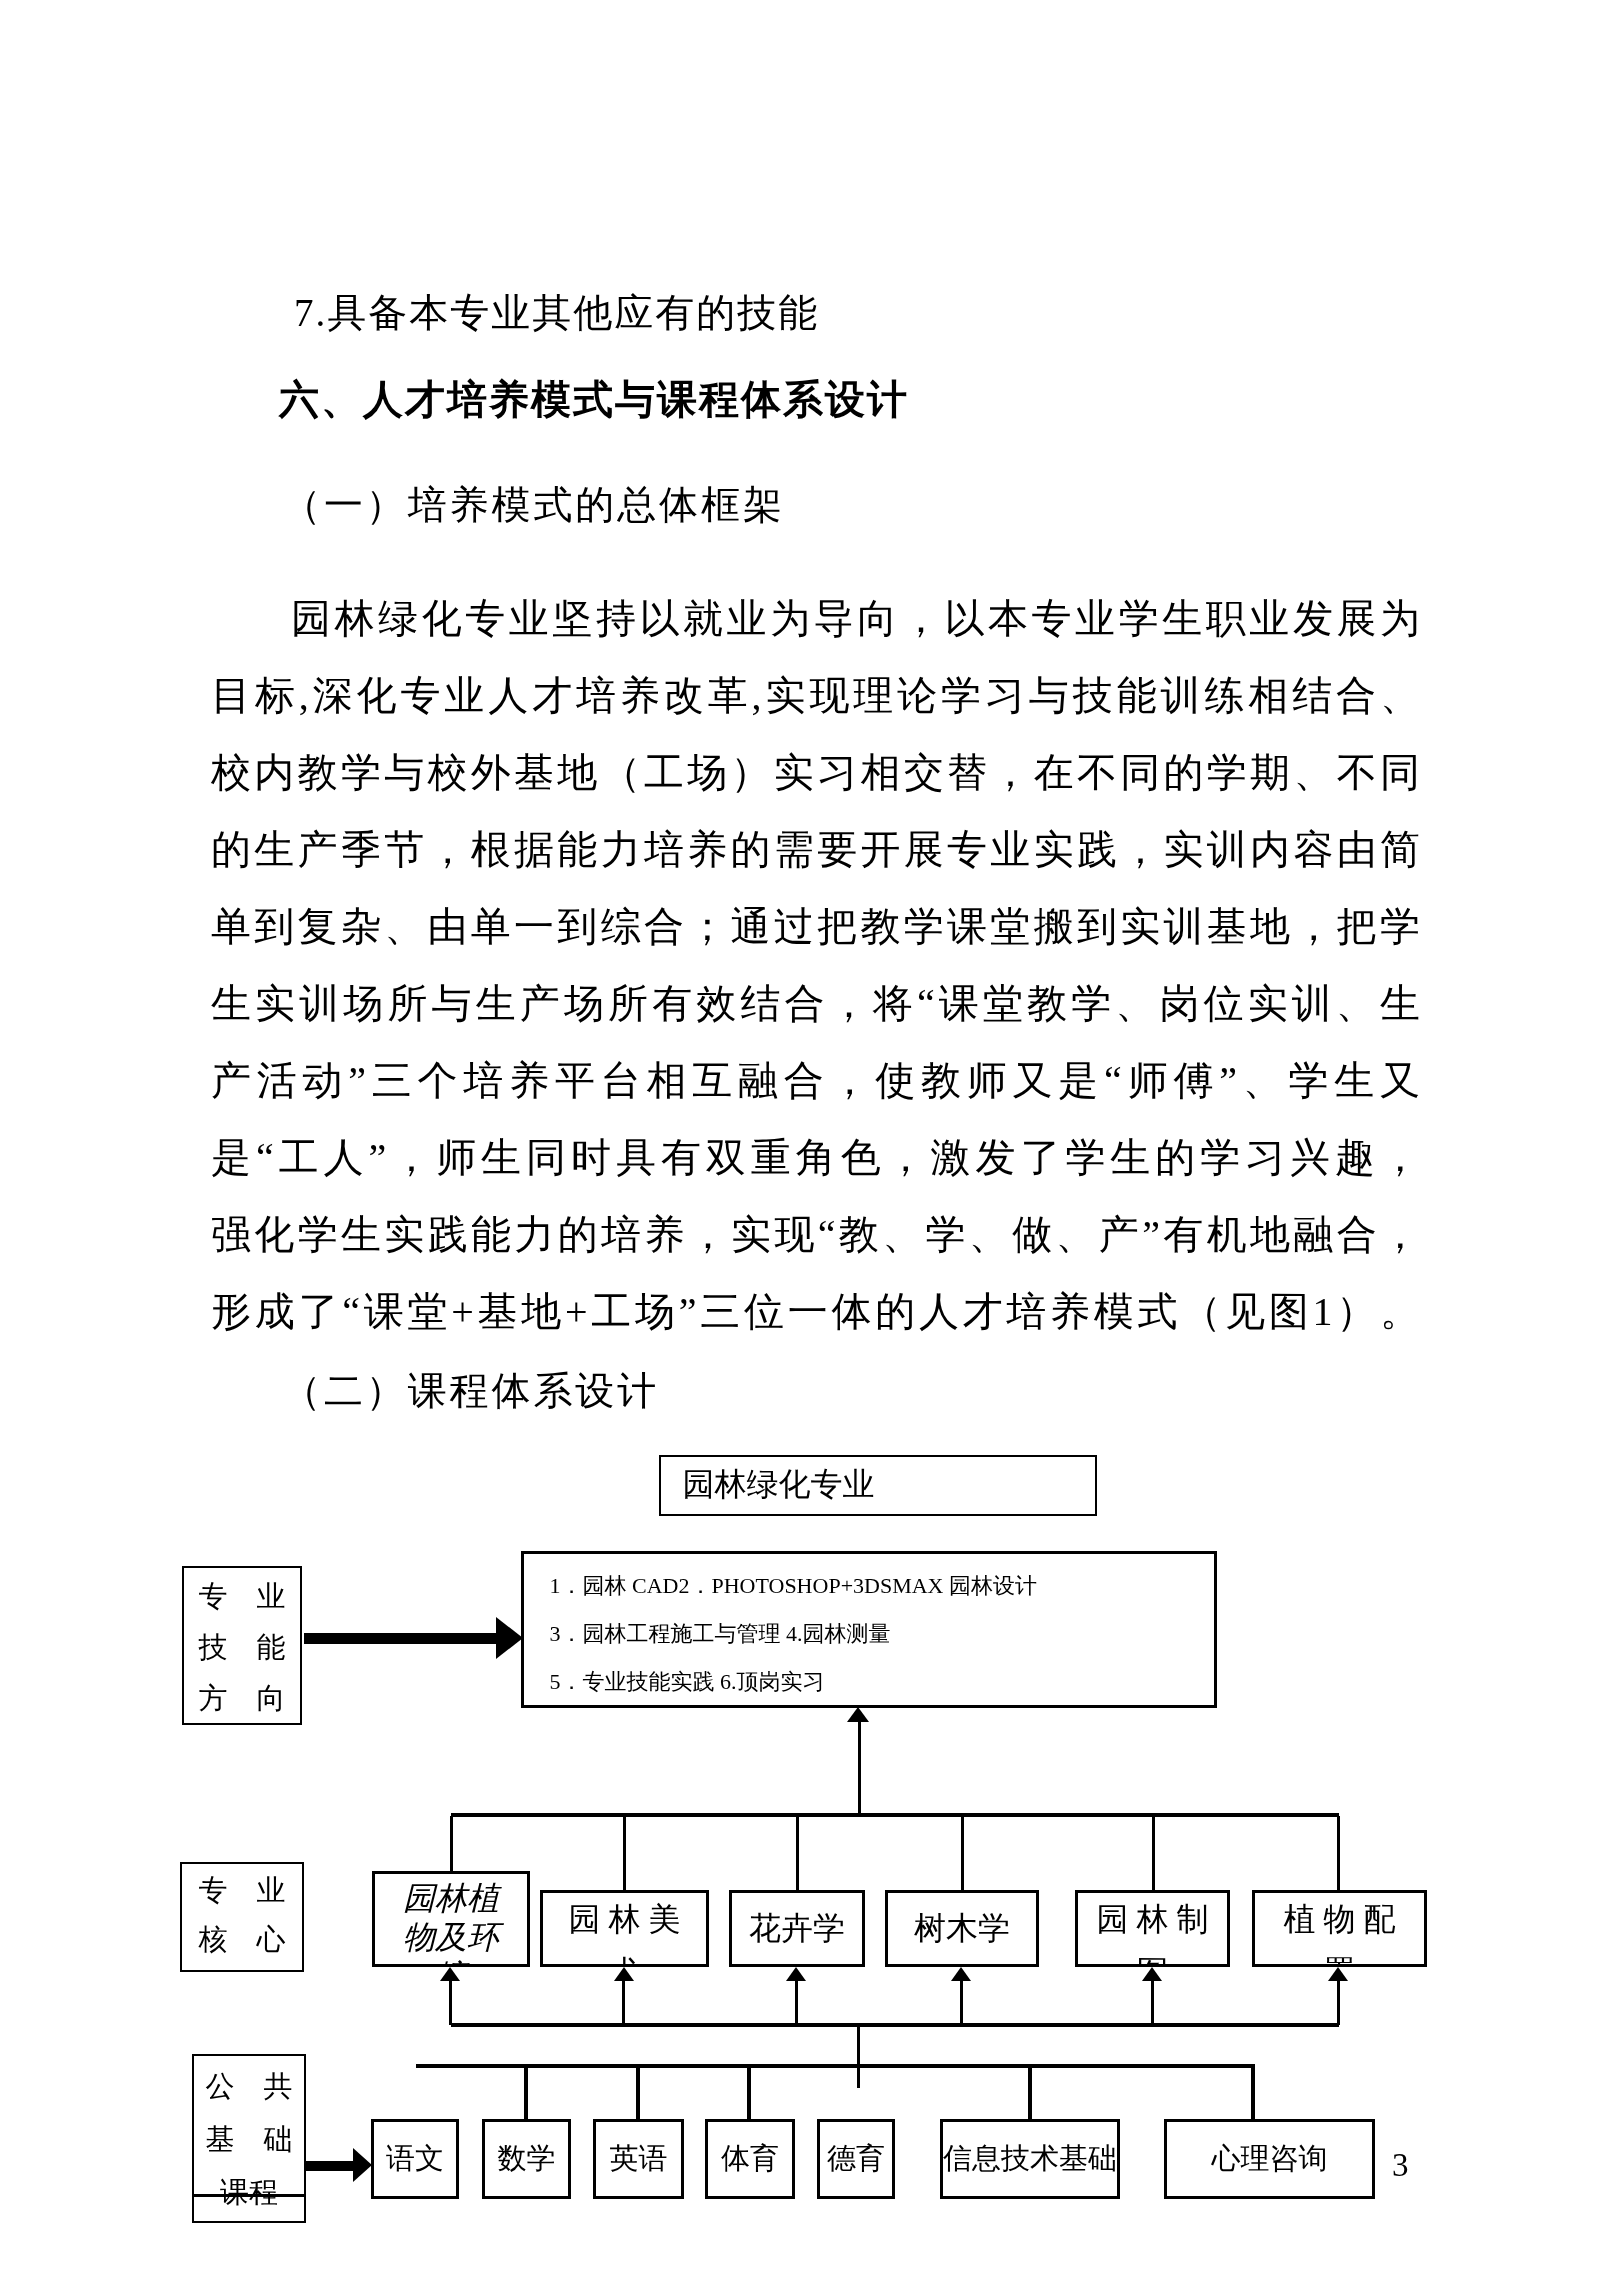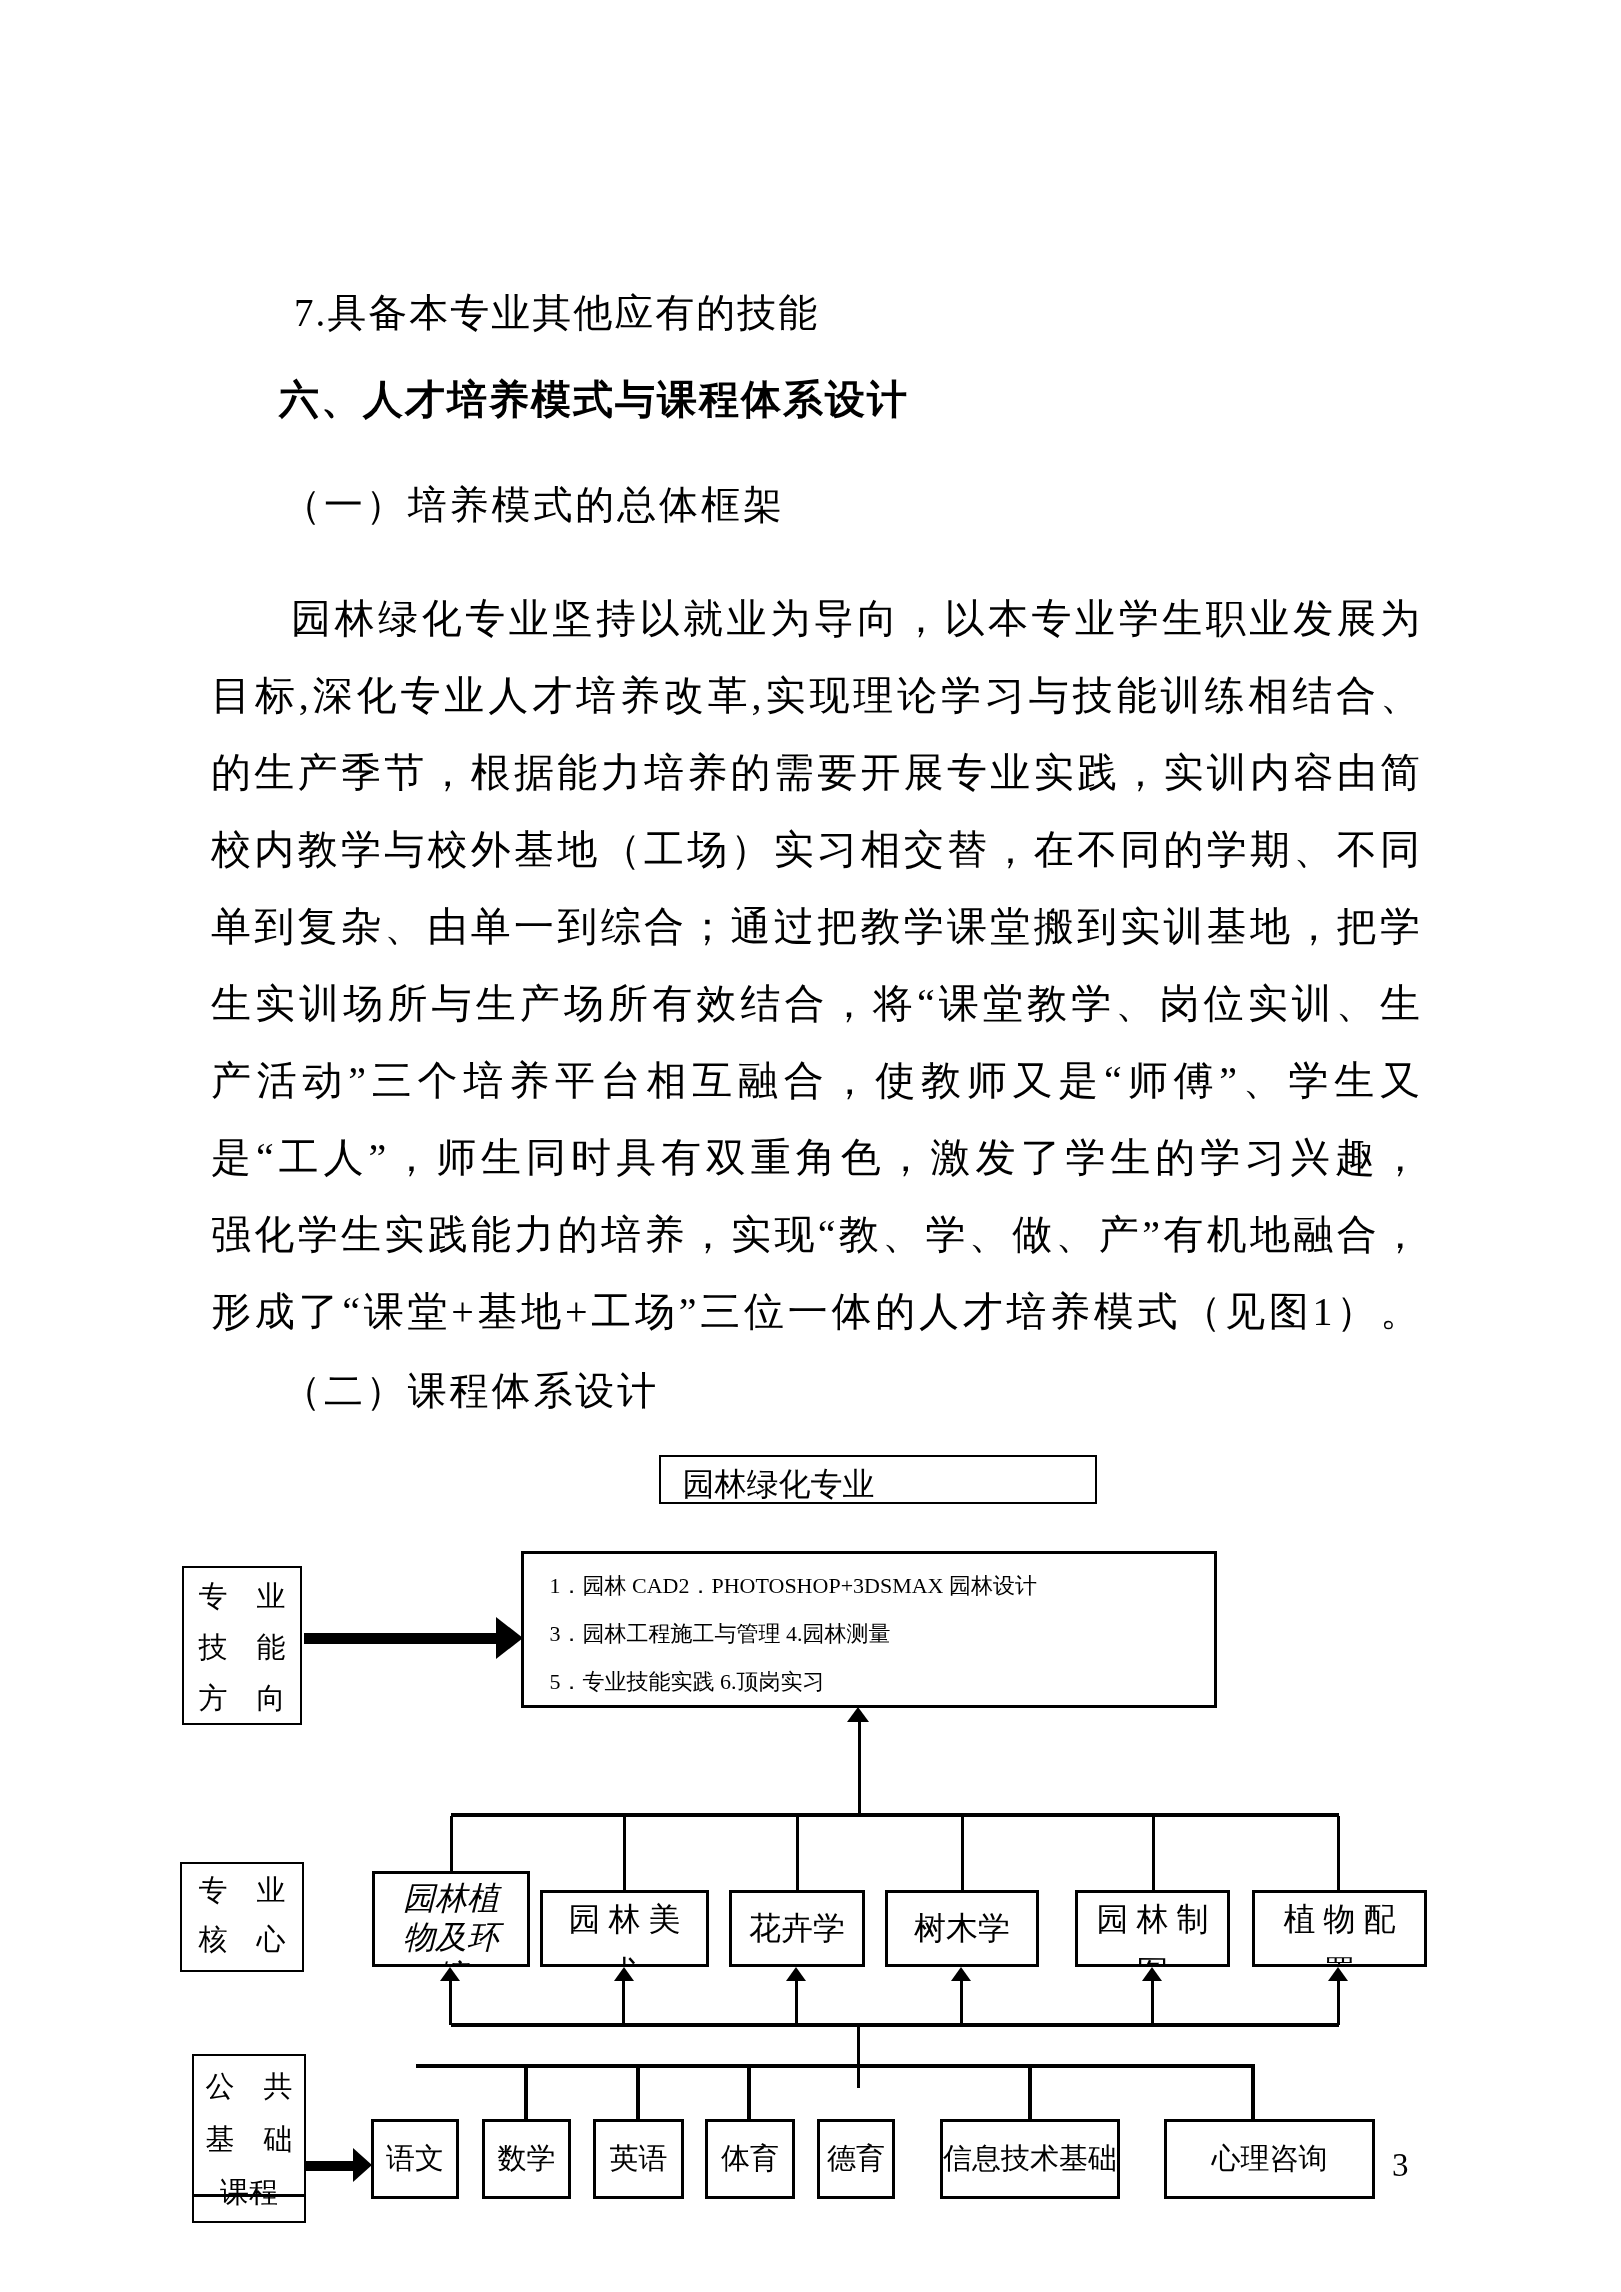--- a/index.html
+++ b/index.html
@@ -13,21 +13,21 @@
   .h-six{left:279px;top:372px;font-size:40px;font-weight:bold;letter-spacing:2px;}
   .h-one{left:282px;top:478px;font-size:39px;letter-spacing:2.9px;text-align:right;}
   .h-two{left:282px;top:1364px;font-size:39px;letter-spacing:2.9px;}
   .para{left:211px;top:580px;width:1209px;font-size:40px;}
   .para .pline{height:77px;line-height:77px;text-align:justify;text-align-last:justify;
                white-space:nowrap0;}
   .para .indent{padding-left:80px;}
   
   .box{box-sizing:border-box;border:3.9px solid #000;background:#fff;overflow:hidden;}
   .box3{box-sizing:border-box;border:2.9px solid #000;background:#fff;overflow:hidden;}
-  .topbox{left:659px;top:1455px;width:438px;height:49px;line-height:55px;
+  .topbox{left:659px;top:1455px;width:438px;height:61px;line-height:55px;
           padding-left:21.6px;font-size:32px;}
   .vlabel{text-align:center;white-space:pre-line;font-size:29px;}
   .skillbox{left:182px;top:1566px;width:120px;height:159px;line-height:51px;padding-top:2.9px;}
   .corelabel{left:180px;top:1862px;width:124px;height:110px;line-height:49px;padding-top:2px;}
   .baselabel{left:192px;top:2054px;width:114px;height:169px;line-height:53px;padding-top:3.9px;}
   .bigbox{left:521px;top:1551px;width:696px;height:157px;padding:7.8px 0 0 25.5px;}
   .bigbox div{line-height:48px;font-size:22px;white-space:nowrap;}
   .corebox{top:1890px;height:77px;text-align:center;font-size:32px;}
   .corebox .l{line-height:53px;}
   .corebox .single{line-height:70px;}
@@ -64,22 +64,22 @@
 </head>
 <body>
 
 <div class="abs item7 serif">7.具备本专业其他应有的技能</div>
 <div class="abs h-six sans">六、人才培养模式与课程体系设计</div>
 <div class="abs h-one serif">（一）培养模式的总体框架</div>
 
 <div class="abs para">
   <div class="pline indent">园林绿化专业坚持以就业为导向，以本专业学生职业发展为</div>
   <div class="pline">目标,深化专业人才培养改革,实现理论学习与技能训练相结合、</div>
+  <div class="pline">校内教学与校外基地（工场）实习相交替，在不同的学期、不同</div>
   <div class="pline">的生产季节，根据能力培养的需要开展专业实践，实训内容由简</div>
-  <div class="pline">校内教学与校外基地（工场）实习相交替，在不同的学期、不同</div>
   <div class="pline">单到复杂、由单一到综合；通过把教学课堂搬到实训基地，把学</div>
   <div class="pline">生实训场所与生产场所有效结合，将“课堂教学、岗位实训、生</div>
   <div class="pline">产活动”三个培养平台相互融合，使教师又是“师傅”、学生又</div>
   <div class="pline">是“工人”，师生同时具有双重角色，激发了学生的学习兴趣，</div>
   <div class="pline">强化学生实践能力的培养，实现“教、学、做、产”有机地融合，</div>
   <div class="pline">形成了“课堂+基地+工场”三位一体的人才培养模式（见图1）。</div>
 </div>
 
 <div class="abs h-two serif">（二）课程体系设计</div>
 

